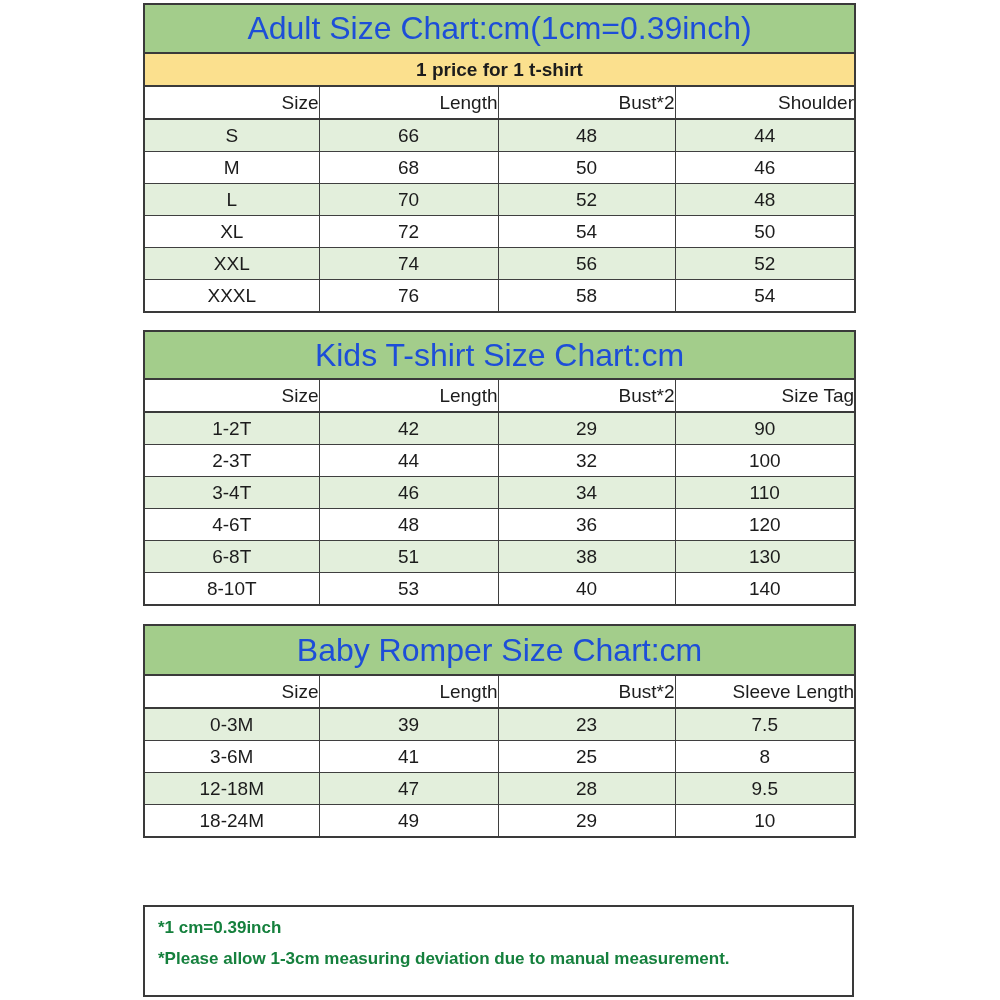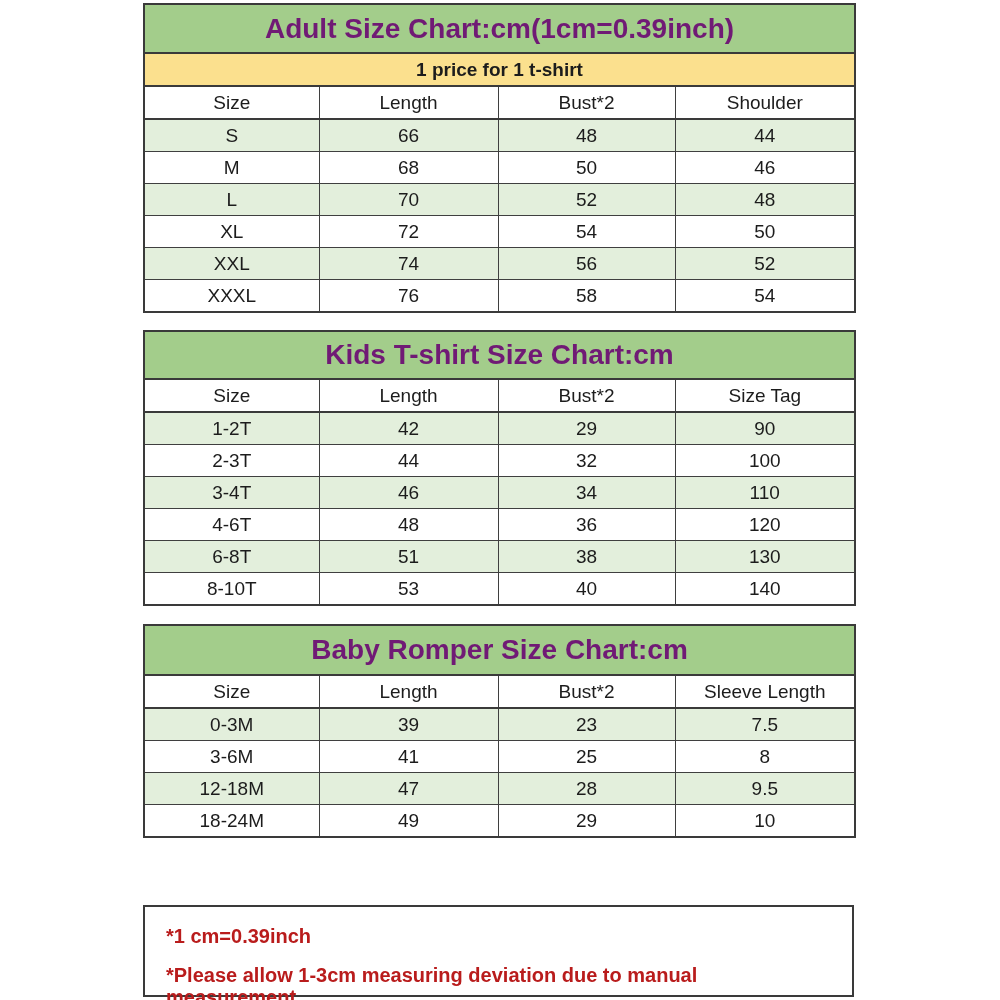--- a/index.html
+++ b/index.html
@@ -37,63 +37,64 @@
   .size-table {
     border: 2px solid #3a3a3a;
   }
   #table-adult { top: 3px; }
   #table-kids  { top: 330px; }
   #table-baby  { top: 624px; }
 
   .row-title td {
     height: 46px;
     background: #a3cd8b;
-    font-size: 28px;
-    font-weight: bold;
-    color: #701a75;
+    font-size: 32px;
+    font-weight: normal;
+    color: #1d4ed8;
     border-bottom: 2px solid #3a3a3a;
   }
   #table-adult .row-title td { height: 47px; }
   #table-baby  .row-title td { height: 48px; }
 
   .row-band td {
     height: 31px;
     background: #fbe08e;
     font-size: 19px;
     font-weight: bold;
     border-bottom: 2px solid #3a3a3a;
     margin-top: 31px;
   }
   .row-head td {
     height: 31px;
     background: #ffffff;
     font-size: 19px;
     border-bottom: 2px solid #3a3a3a;
+    text-align: right;
   }
   tbody.body-rows td { height: 31px; }
   tbody.body-rows tr:nth-child(odd)  td { background: #e3efdc; }
   tbody.body-rows tr:nth-child(even) td { background: #ffffff; }
 
   #footer-notes {
     position: absolute;
     left: 143px;
     top: 905px;
     width: 711px;
     height: 92px;
     box-sizing: border-box;
     border: 2px solid #3a3a3a;
     background: #ffffff;
     padding: 2px 5px 0 5px;
   }
   #footer-notes p {
-    margin: 16px;
-    font-size: 20px;
+    margin: 8px;
+    font-size: 17px;
     font-weight: bold;
     line-height: 22.5px;
-    color: #b91c1c;
+    color: #15803d;
   }
 </style>
 </head>
 <body>
 
 <div id="canvas">
 
   <table class="size-table" id="table-adult">
     <colgroup>
         <col style="width:175px">

